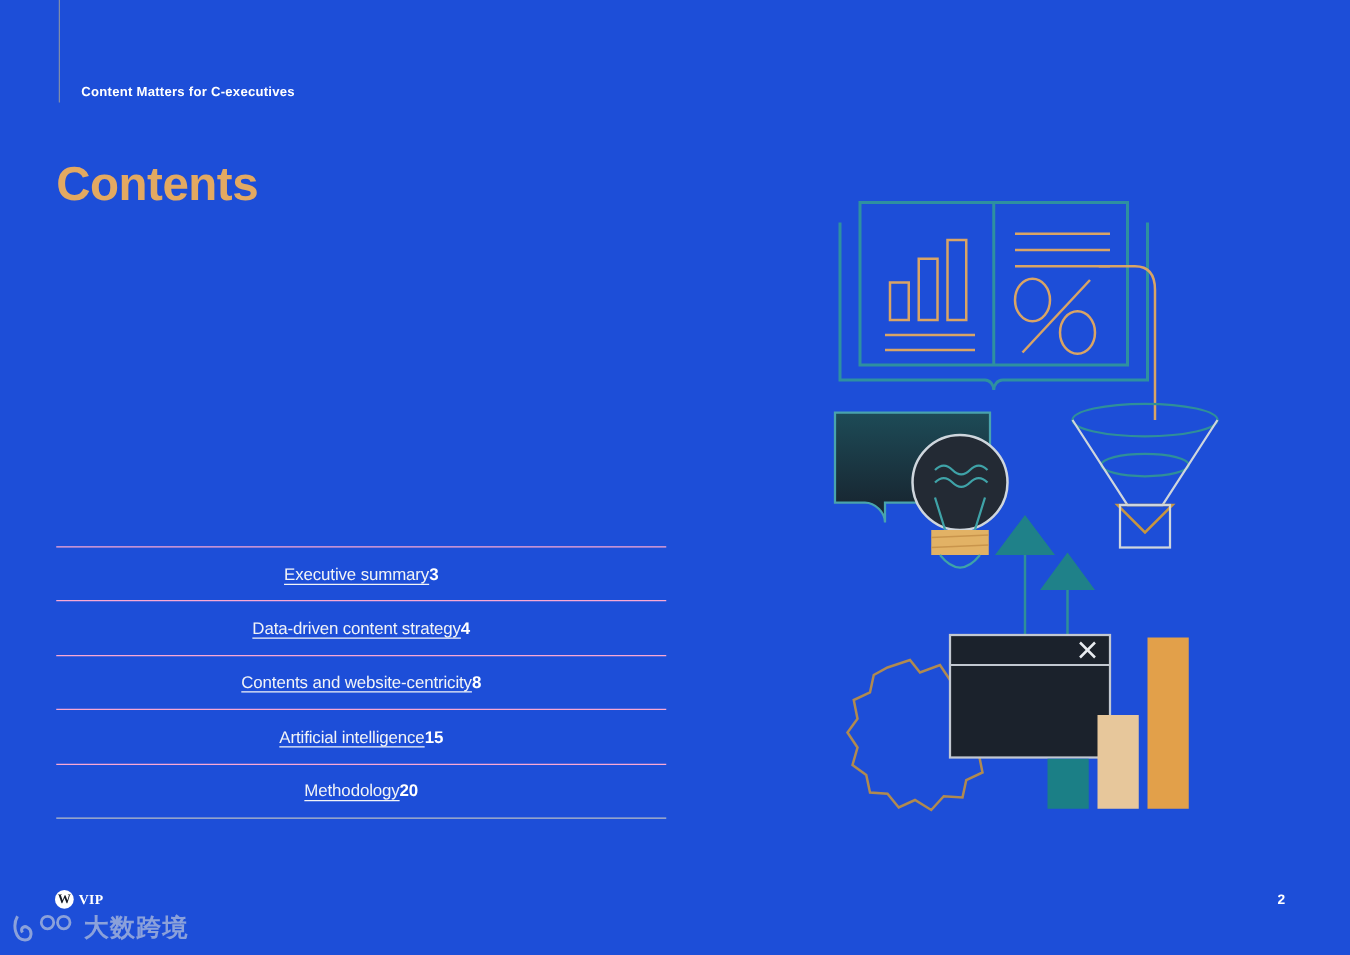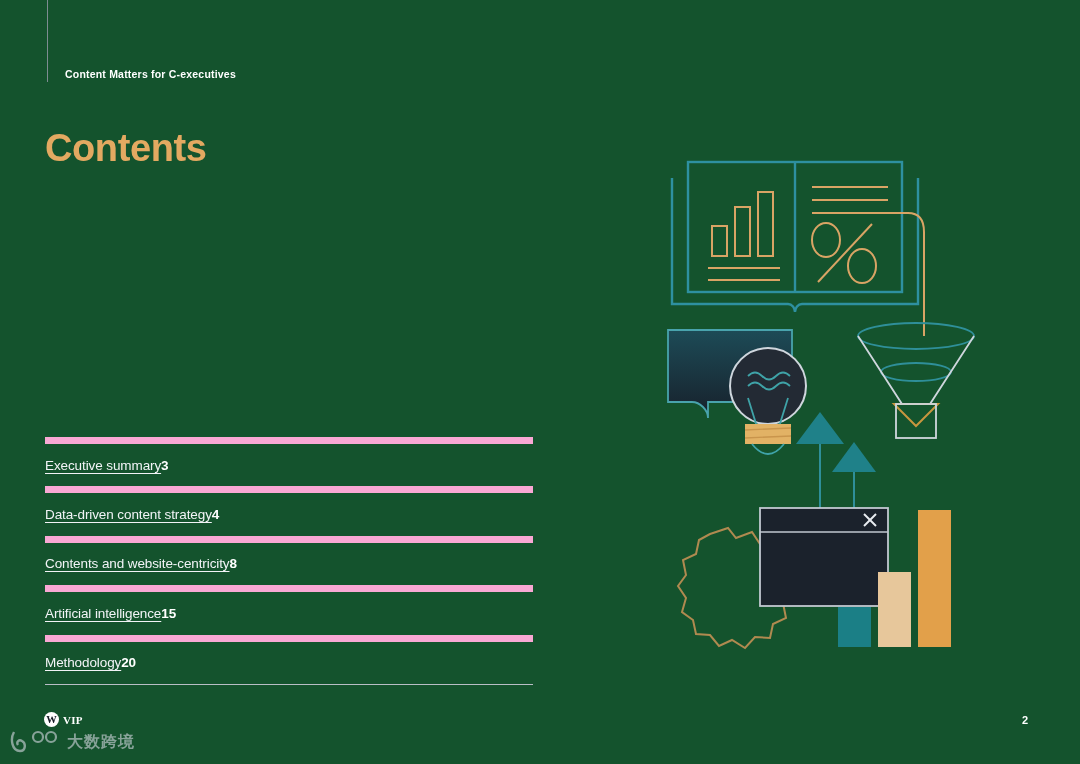--- a/index.html
+++ b/index.html
@@ -3,21 +3,21 @@
 <meta charset="utf-8">
 <style>
   html,body{margin:0;padding:0;background:#0e1117;}
   body{
     width:1080px;height:764px;overflow:hidden;position:relative;
     font-family:"Liberation Sans","DejaVu Sans",sans-serif;
     background:#151b25;
   }
   .page{
     position:absolute;inset:0;
-    background:#14532d;
+    background:#1d4ed8;
   }
   
   .top-rule{
     position:absolute;left:47px;top:0;width:1px;height:82px;
     background:#8f97a3;opacity:.85;
   }
   .kicker{
     position:absolute;left:65px;top:68px;
     font-size:10.5px;font-weight:bold;color:#ffffff;letter-spacing:.2px;
     white-space:nowrap;
@@ -25,22 +25,22 @@
   .heading{
     position:absolute;left:45px;top:128px;
     font-size:38px;font-weight:bold;color:#e3a961;letter-spacing:-.4px;
     line-height:1.1;
   }
 
   
   .toc{position:absolute;left:45px;top:437px;width:488px;}
   .toc-row{
     position:relative;height:42.4px;
-    border-top:7px solid #f9a8d4;
-    display:flex;align-items:center;justify-content:flex-start;
+    border-top:1px solid #f9a8d4;
+    display:flex;align-items:center;justify-content:center;
   }
   .toc:after{
     content:"";display:block;border-top:1px solid #b9bec6;
   }
   .toc-label{
     font-size:13.5px;color:#f2f4f7;text-decoration:underline;
     text-underline-offset:2.5px;text-decoration-thickness:1px;
     letter-spacing:-.1px;
   }
   .toc-page{
@@ -59,21 +59,21 @@
     font-family:"Liberation Serif",serif;
   }
   .vip{font-size:11px;font-weight:bold;color:#ffffff;letter-spacing:.3px;font-family:Liberation Serif, serif;}
 
   .watermark{
     position:absolute;left:10px;top:729px;
     display:flex;align-items:center;gap:5px;opacity:.62;
   }
   .wm-glyph{width:52px;height:26px;}
   .wm-text{
-    font-size:16px;font-weight:bold;color:#cfd4dc;letter-spacing:1px;
+    font-size:20px;font-weight:bold;color:#cfd4dc;letter-spacing:1px;
     font-family:Liberation Sans, sans-serif;
   }
   .page-num{
     position:absolute;left:1022px;top:714px;
     font-size:11px;font-weight:bold;color:#ffffff;
   }
 
   
   .illus{position:absolute;left:640px;top:140px;width:380px;height:520px;}
 </style>

